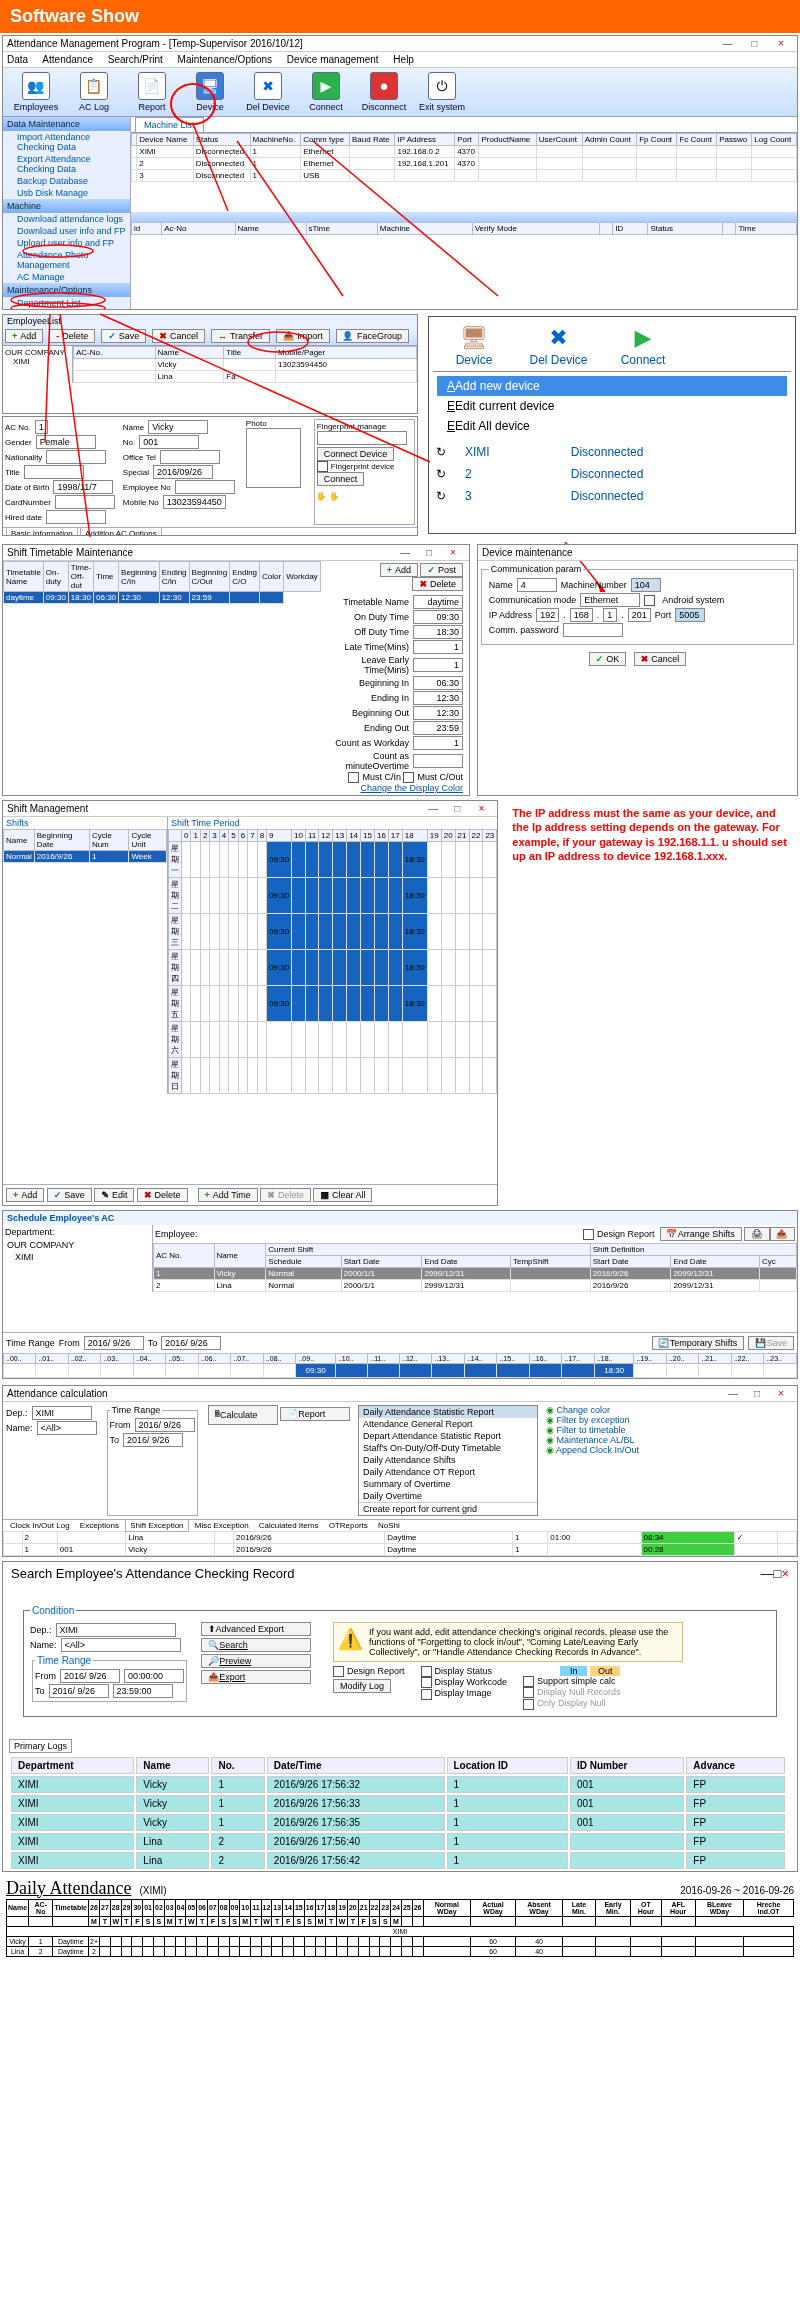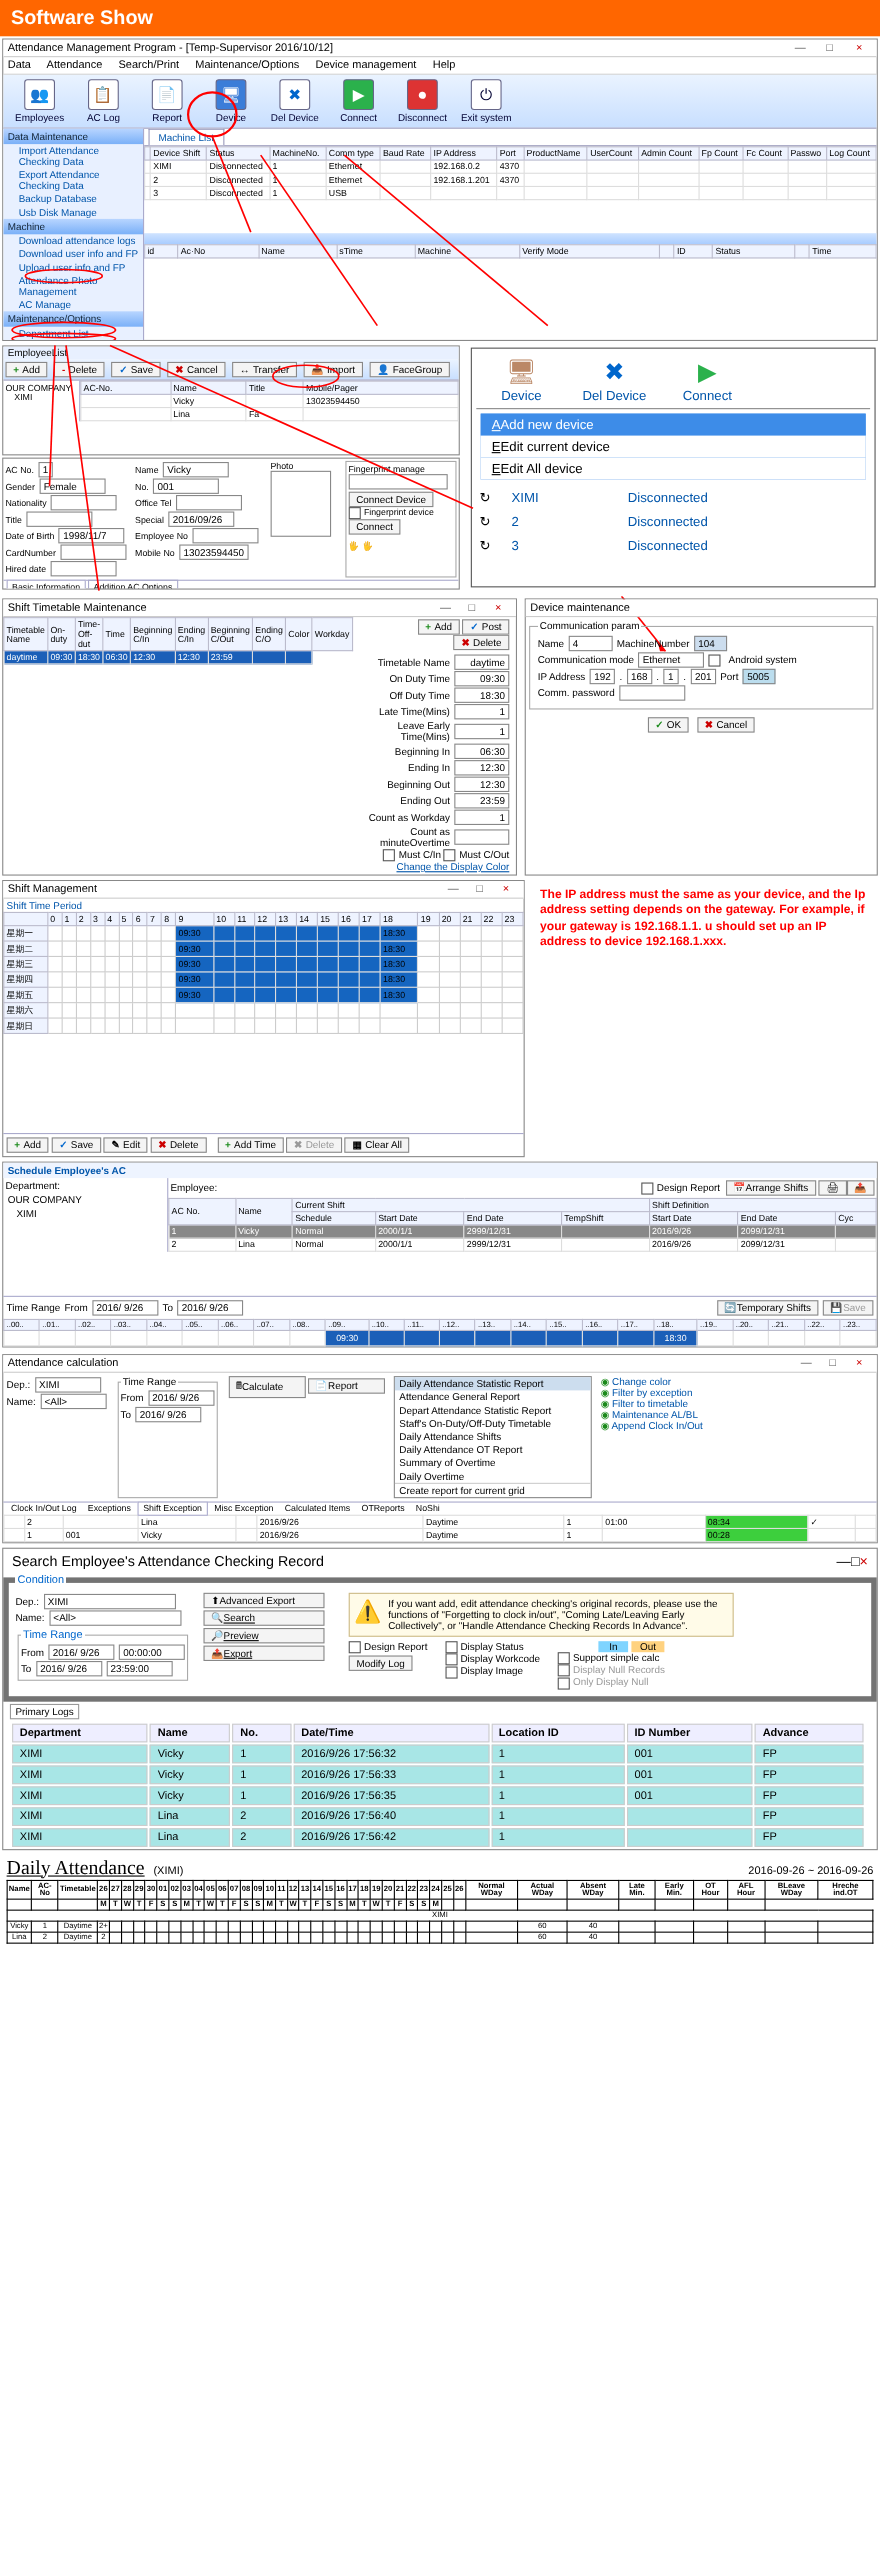--- a/index.html
+++ b/index.html
@@ -34,21 +34,21 @@
   .zoom .ztbtn .zico { font-size:22px; margin-bottom:2px;}
   .zmenu { background: linear-gradient(#5aa0f0,#2d7de0); color:#fff; margin:0 4px 4px 4px;}
   .zmenu div { padding:3px 10px; font-size:12px;}
   .zmenu div.sub { background:#fff; color:#000;}
   .note { color: red; font-weight: bold; font-size: 11px; padding: 8px; line-height: 1.3;}
   .timeperiod td.off { border:1px solid #ccc;}
   .timeperiod td.on { background:#1565c0;}
   .bottombar { border-top:1px solid #aac; padding:3px; }
   .searchwin { border:1px solid #888; margin:4px 2px; }
   .searchwin .sh { padding:4px 8px; font-size:13px; display:flex; justify-content:space-between;}
-  .sgroup { border:5px solid #737373; margin:0; padding:6px;}
+  .sgroup { border:1px solid #737373; margin:20px; padding:6px;}
   .sgroup legend { font-size:10px; color:#06c;}
   .plog th { background:#eef; font-size:10px; padding:2px 6px; text-align:left; border:1px solid #ccc;}
   .plog td { border:1px solid #ccc; padding:2px 6px; font-size:10px;}
   .plog tr.sel td { background:#a8e6e6;}
   .daily { margin:6px; font-size:10px;}
   .daily table { border-collapse:collapse; width:100%;}
   .daily th, .daily td { border:1px solid #000; padding:1px; text-align:center; font-size:7px;}
   .daily .title { font-size:18px; font-family: 'Comic Sans MS', cursive; text-decoration: underline; display:inline-block;}
   svg.overlay { position:absolute; top:0; left:0; pointer-events:none; }
   .checkbox { display:inline-block; width:11px; height:11px; border:1px solid #555; background:#fff; vertical-align:middle; margin-right:3px;}
@@ -139,21 +139,21 @@
     <div class="sidelink">Administrator</div>
 
   </div>
 
   <div class="mainarea">
     <div class="tabstrip"><span class="tab">Machine List</span></div>
     <table class="grid" id="machine-grid">
         <tbody>
           <tr>
             <th></th>
-            <th>Device Shift</th>
+            <th>Device Name</th>
             <th>Status</th>
             <th>MachineNo.</th>
             <th>Comm type</th>
             <th>Baud Rate</th>
             <th>IP Address</th>
             <th>Port</th>
             <th>ProductName</th>
             <th>UserCount</th>
             <th>Admin Count</th>
             <th>Fp Count</th>
@@ -574,20 +574,39 @@
   </div>
 </div>
 
 <div style="display:flex; gap:4px;">
   <div class="window" style="flex:0 0 475px;">
     <div class="titlebar">
         <span>Shift Management</span>
         <span class="winbtns"><span>—</span><span>□</span><span class="close">×</span></span>
       </div>
     <div style="display:flex;">
+      <div style="flex:0 0 165px; border-right:1px solid #aac;">
+        <div style="color:#05a; padding:1px 3px;">Shifts</div>
+        <table class="grid" id="sm-grid">
+            <tbody>
+              <tr>
+                <th>Name</th>
+                <th>Beginning Date</th>
+                <th>Cycle Num</th>
+                <th>Cycle Unit</th>
+              </tr>
+              <tr style="background:#1b5fb8;color:#fff">
+                <td>Normal</td>
+                <td>2016/9/26</td>
+                <td>1</td>
+                <td>Week</td>
+              </tr>
+            </tbody>
+          </table>
+      </div>
       <div style="flex:1;">
         <div style="color:#05a; padding:1px 3px;">Shift Time Period</div>
         <table class="grid timeperiod" id="sm-period">
             <tbody>
               <tr>
                 <th></th>
                 <th>0</th>
                 <th>1</th>
                 <th>2</th>
                 <th>3</th>

